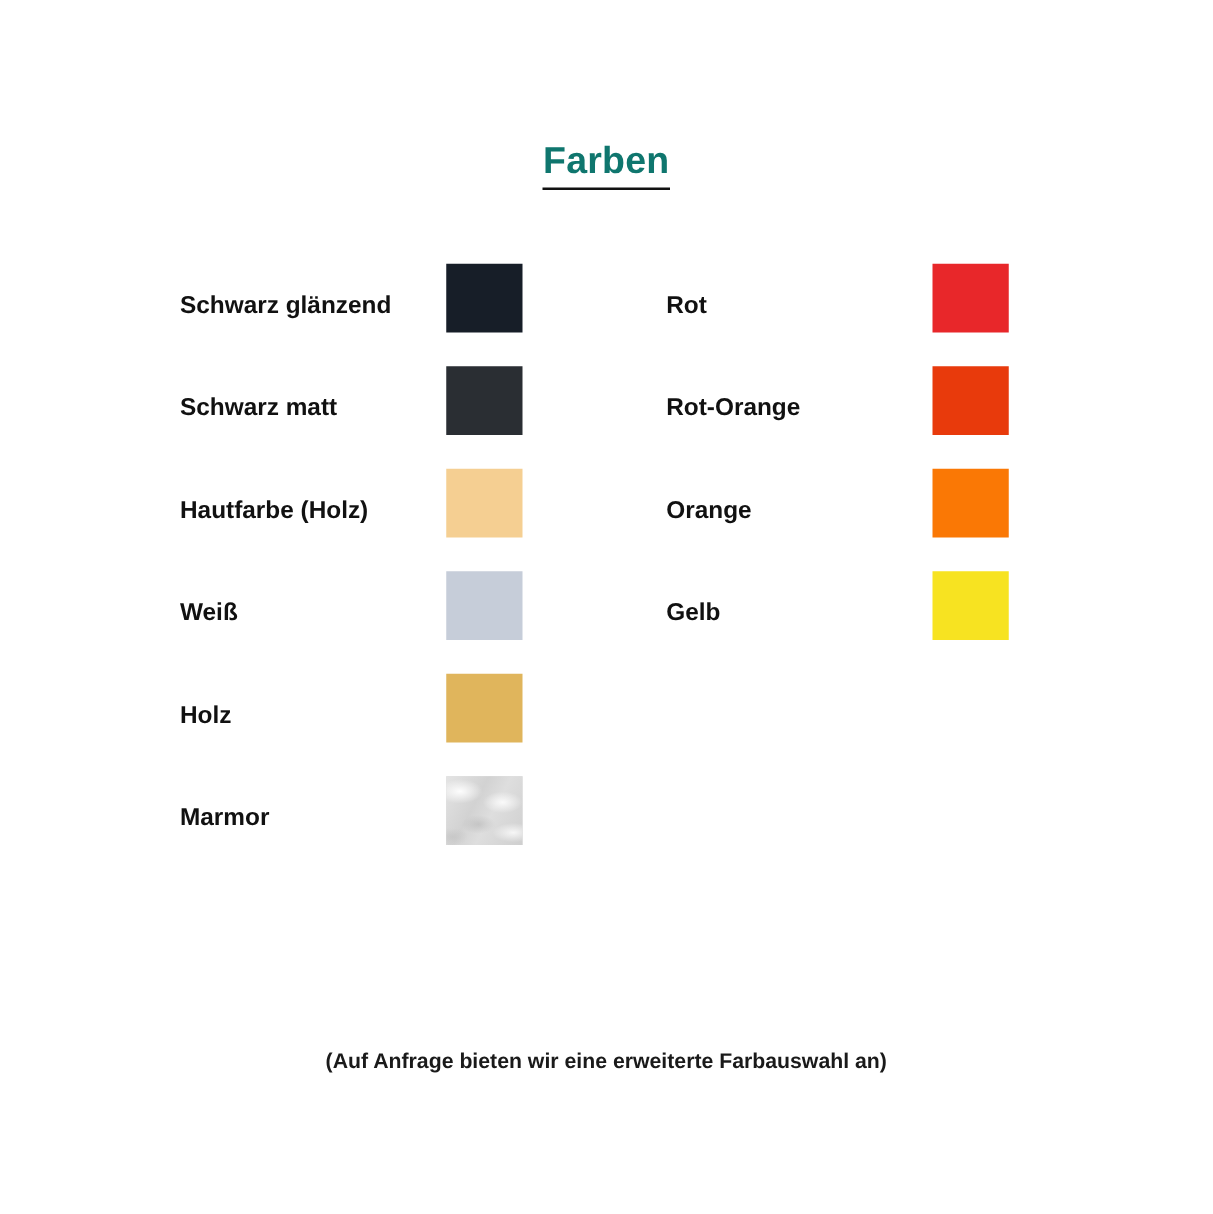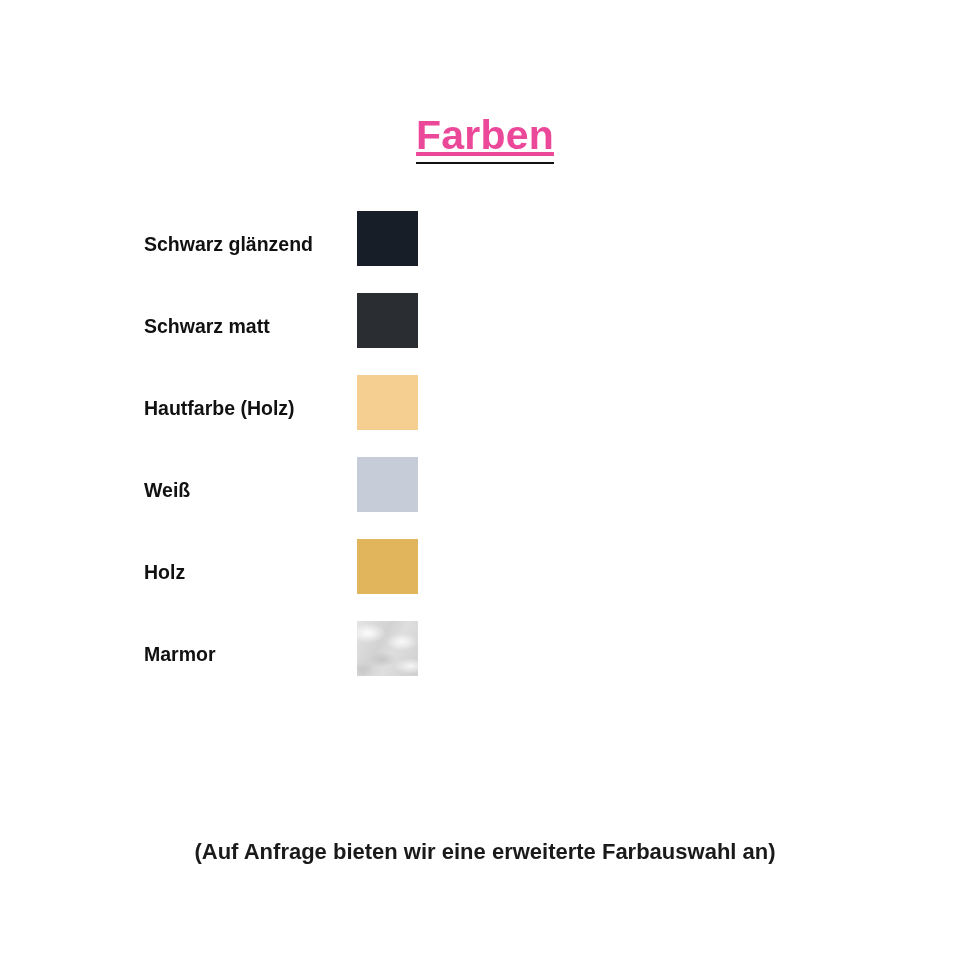--- a/index.html
+++ b/index.html
@@ -26,28 +26,27 @@
   
   .title-wrap {
     position: absolute;
     top: 112px;
     left: 0;
     width: 970px;
     text-align: center;
   }
   .title {
     display: inline-block;
-    font-size: 41px;
+    font-size: 30px;
     font-weight: bold;
     letter-spacing: 0.2px;
-    color: #ec4899;
+    color: #0f766e;
     padding-bottom: 3px;
     border-bottom: 2px solid #111111;
     line-height: 1.15;
-    text-decoration: underline;
   }
 
   
   .columns {
     position: absolute;
     top: 211px;
     left: 0;
     width: 970px;
     height: 560px;
   }
@@ -93,21 +92,21 @@
       linear-gradient(118deg, #e4e4e4 0%, #d2d2d2 38%, #dedede 58%, #cfcfcf 100%);
   }
 
   
   .footnote {
     position: absolute;
     top: 838px;
     left: 0;
     width: 970px;
     text-align: center;
-    font-size: 22px;
+    font-size: 17px;
     font-weight: bold;
     color: #1a1a1a;
     line-height: 1.3;
   }
 </style>
 </head>
 <body>
 
 <div class="sheet">
 
@@ -135,17 +134,35 @@
         </div>
         <div class="swatch-row">
           <span class="swatch-label">Holz</span>
           <span class="swatch-chip" style="background: rgb(224, 181, 92);"></span>
         </div>
         <div class="swatch-row">
           <span class="swatch-label">Marmor</span>
           <span class="swatch-chip texture-marble"></span>
         </div>
       </div>
+    <div class="column column-right" id="column-right">
+        <div class="swatch-row">
+          <span class="swatch-label">Rot</span>
+          <span class="swatch-chip" style="background: rgb(232, 39, 42);"></span>
+        </div>
+        <div class="swatch-row">
+          <span class="swatch-label">Rot-Orange</span>
+          <span class="swatch-chip" style="background: rgb(232, 58, 12);"></span>
+        </div>
+        <div class="swatch-row">
+          <span class="swatch-label">Orange</span>
+          <span class="swatch-chip" style="background: rgb(250, 120, 5);"></span>
+        </div>
+        <div class="swatch-row">
+          <span class="swatch-label">Gelb</span>
+          <span class="swatch-chip" style="background: rgb(247, 227, 33);"></span>
+        </div>
+      </div>
   </div>
 
   <div class="footnote">(Auf Anfrage bieten wir eine erweiterte Farbauswahl an)</div>
 
 </div>
 
 </body></html>

